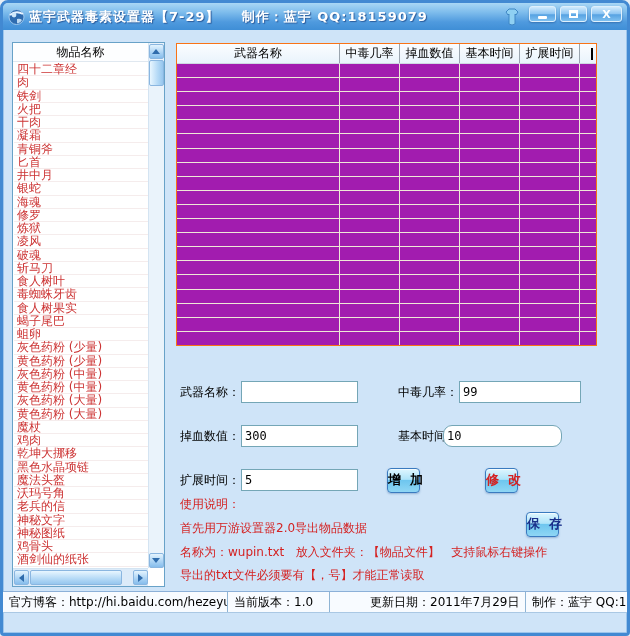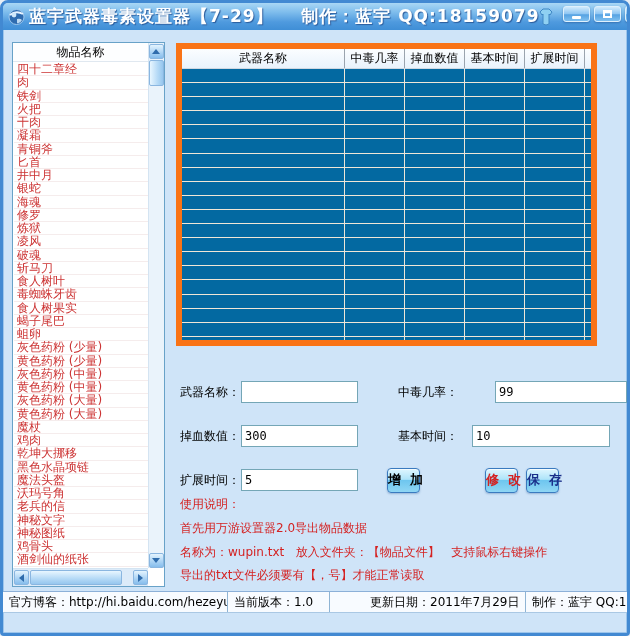--- a/index.html
+++ b/index.html
@@ -11,21 +11,21 @@
     box-shadow: inset 0 0 0 1px #9cc5ec;
   }
   
   #titlebar {
     position:absolute; top:0; left:0; right:0; height:27px;
     background:linear-gradient(#a9d7f5 0%, #7dbcec 35%, #4f9ade 70%, #3f8ed6 100%);
     display:flex; align-items:center; padding:0 5px; border-radius:5px 5px 0 0;
   }
   .app-icon { width:17px; height:17px; margin-right:4px; flex:0 0 auto; }
   #title-text {
-    color:#fff; font-weight:bold; font-size:17px; white-space:pre;
+    color:#fff; font-weight:bold; font-size:13px; white-space:pre;
     text-shadow:1px 1px 1px #2b5c9c; letter-spacing:1px;
   }
   #titlebar-right { margin-left:auto; display:flex; align-items:flex-start; gap:4px; height:100%; padding-top:3px; }
   .skin-icon { width:14px; height:18px; margin-top:2px; margin-right:6px; }
   .caption-btn {
     width:27px; height:16px; border:1px solid #dff0fc; border-radius:3px;
     background:linear-gradient(#d2ebfc 0%, #8cc4f2 50%, #56a2e2 55%, #7fc0f0 100%);
     display:flex; align-items:center; justify-content:center;
     color:#fff; font-size:10px; font-weight:bold; cursor:pointer;
     box-shadow:0 1px 2px rgba(20,60,120,.4);
@@ -67,21 +67,21 @@
     border:1px solid #8ab6e0; border-radius:2px; cursor:grab;
   }
   .h-thumb {
     position:absolute; left:17px; top:1px; width:92px; height:15px;
     background:linear-gradient(#e8f6ff,#b4d9f6 60%,#96c6ee);
     border:1px solid #8ab6e0; border-radius:2px; cursor:grab;
   }
   
   #weapon-table {
     position:absolute; left:173px; top:40px; width:421px; height:303px;
-    background:#0369a1; border:6px solid #f97316; overflow:hidden;
+    background:#a21caf; border:1px solid #f97316; overflow:hidden;
   }
   #table-header { display:flex; height:20px; background:linear-gradient(#fbfdff,#e9f3fc); border-bottom:1px solid #cfd8e2; }
   .th {
     font-size:12px; color:#000; line-height:19px; text-align:center;
     border-left:1px solid #9aa4ae; overflow:hidden; white-space:nowrap;
   }
   .th:first-child { border-left:none; }
   .c0 { width:162px; } .c1,.c2,.c3,.c4 { width:60px; } .c5 { flex:1; }
   .tr { display:flex; height:14.1px; border-bottom:1px solid #efe7d7; }
   .td { border-left:1px solid #efe7d7; height:100%; }
@@ -94,21 +94,21 @@
     font-family:"DejaVu Sans Mono", monospace; font-size:12px; padding:0 3px; color:#000; outline:none;
   }
   .action-btn {
     position:absolute; width:33px; height:25px; border:1px solid #3a7abf; border-radius:4px;
     background:linear-gradient(#dff6ff 0%, #aee4f9 45%, #6ec6ef 50%, #8fd6f4 100%);
     font-size:13px; font-weight:bold; cursor:pointer; white-space:pre; text-align:center; line-height:22px;
     box-shadow:0 1px 2px rgba(40,90,150,.35), inset 0 1px 0 #f4fcff;
   }
   .btn-add { color:#000000; }
   .btn-modify { color:#d42222;margin-left:24px; }
-  .btn-save { color:#1a2f8a; }
+  .btn-save { color:#1a2f8a;margin-top:44px; }
   
   .note { position:absolute; left:177px; font-size:12px; color:#d42222; white-space:pre; }
   
   #statusbar {
     position:absolute; left:0; right:0; top:588px; height:22px;
     background:#f8fbff; border-top:1px solid #8cb0d8; border-bottom:1px solid #aac8e4;
     display:flex; align-items:center;
   }
   .status-cell { font-size:12px; color:#000; padding:0 6px; border-right:1px solid #8fb4d4; height:100%; line-height:20px; white-space:nowrap; overflow:hidden; }
   .status-cell:last-child { border-right:none; }
@@ -376,26 +376,26 @@
           <div class="td c3"></div>
           <div class="td c4"></div>
           <div class="td c5"></div>
         </div>
       </div>
   </div>
 
   <span class="flabel" style="left:177px; top:378px;">武器名称：</span>
   <input class="finput" style="left: 238px; top: 378px; width: 117px;" value="">
   <span class="flabel" style="left:395px; top:378px;">中毒几率：</span>
-  <input class="finput" style="left: 456px; top: 378px; width: 132px; margin-left: 36px;" value="99">
+  <input class="finput" style="left: 456px; top: 378px; width: 122px;" value="99">
 
   <span class="flabel" style="left:177px; top:422px;">掉血数值：</span>
   <input class="finput" style="left: 238px; top: 422px; width: 117px;" value="300">
   <span class="flabel" style="left:395px; top:422px;">基本时间：</span>
-  <input class="finput" style="left: 469px; top: 422px; width: 138px;" value="10">
+  <input class="finput" style="left: 440px; top: 422px; width: 119px; border-radius: 9px;" value="10">
 
   <span class="flabel" style="left:177px; top:466px;">扩展时间：</span>
   <input class="finput" style="left: 238px; top: 466px; width: 117px;" value="5">
 
   <div class="action-btn btn-add" style="left:384px; top:465px;">增  加</div>
   <div class="action-btn btn-modify" style="left:458px; top:465px;">修  改</div>
   <div class="action-btn btn-save" style="left:523px; top:465px;">保  存</div>
 
   <div class="note" style="top:493px;">使用说明：</div>
   <div class="note" style="top:517px;">首先用万游设置器2.0导出物品数据</div>

